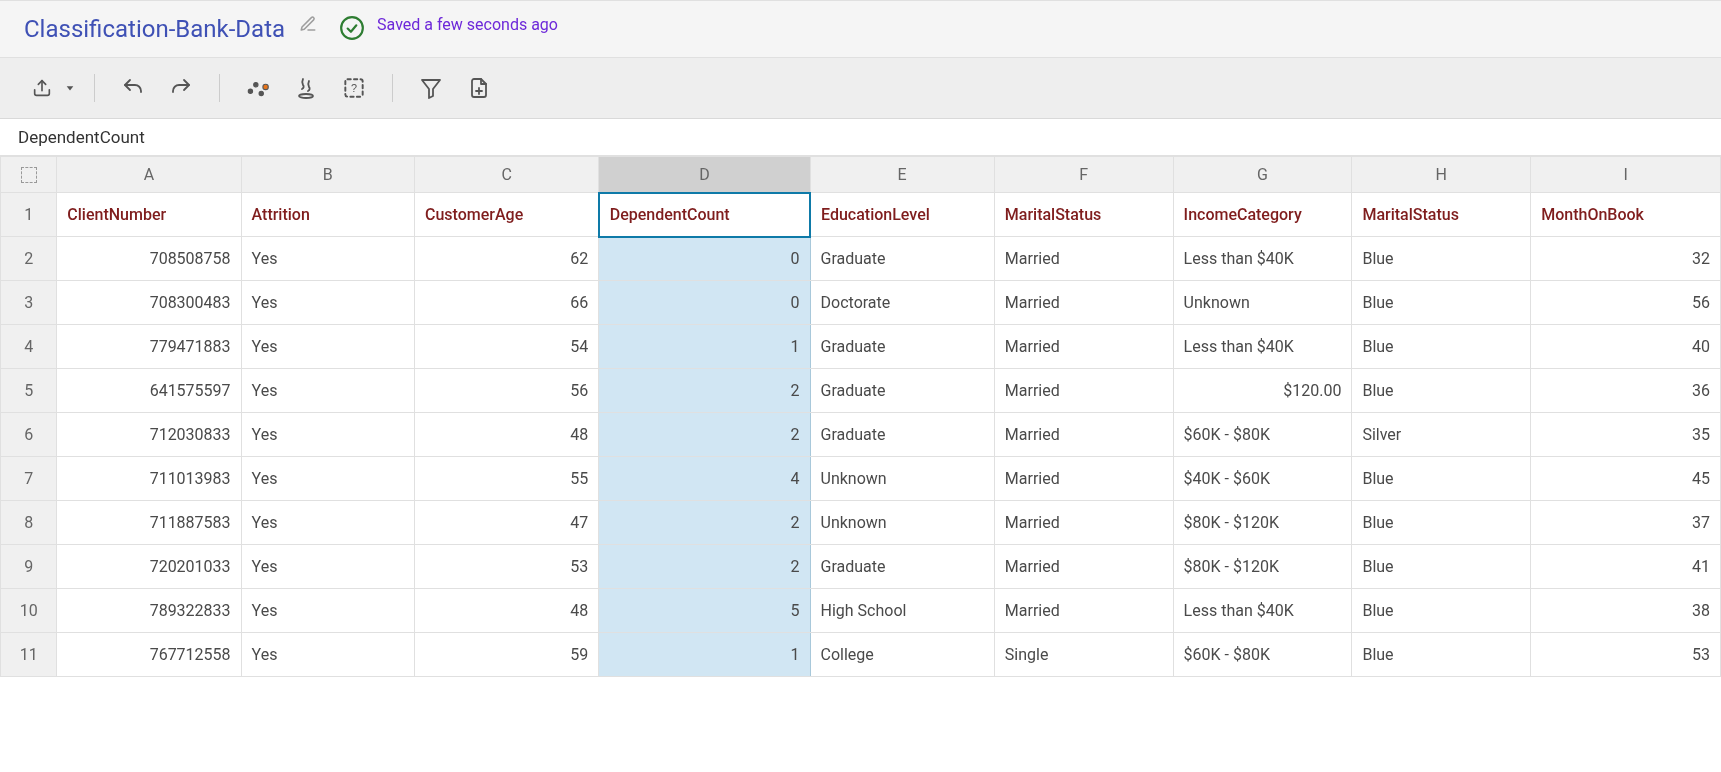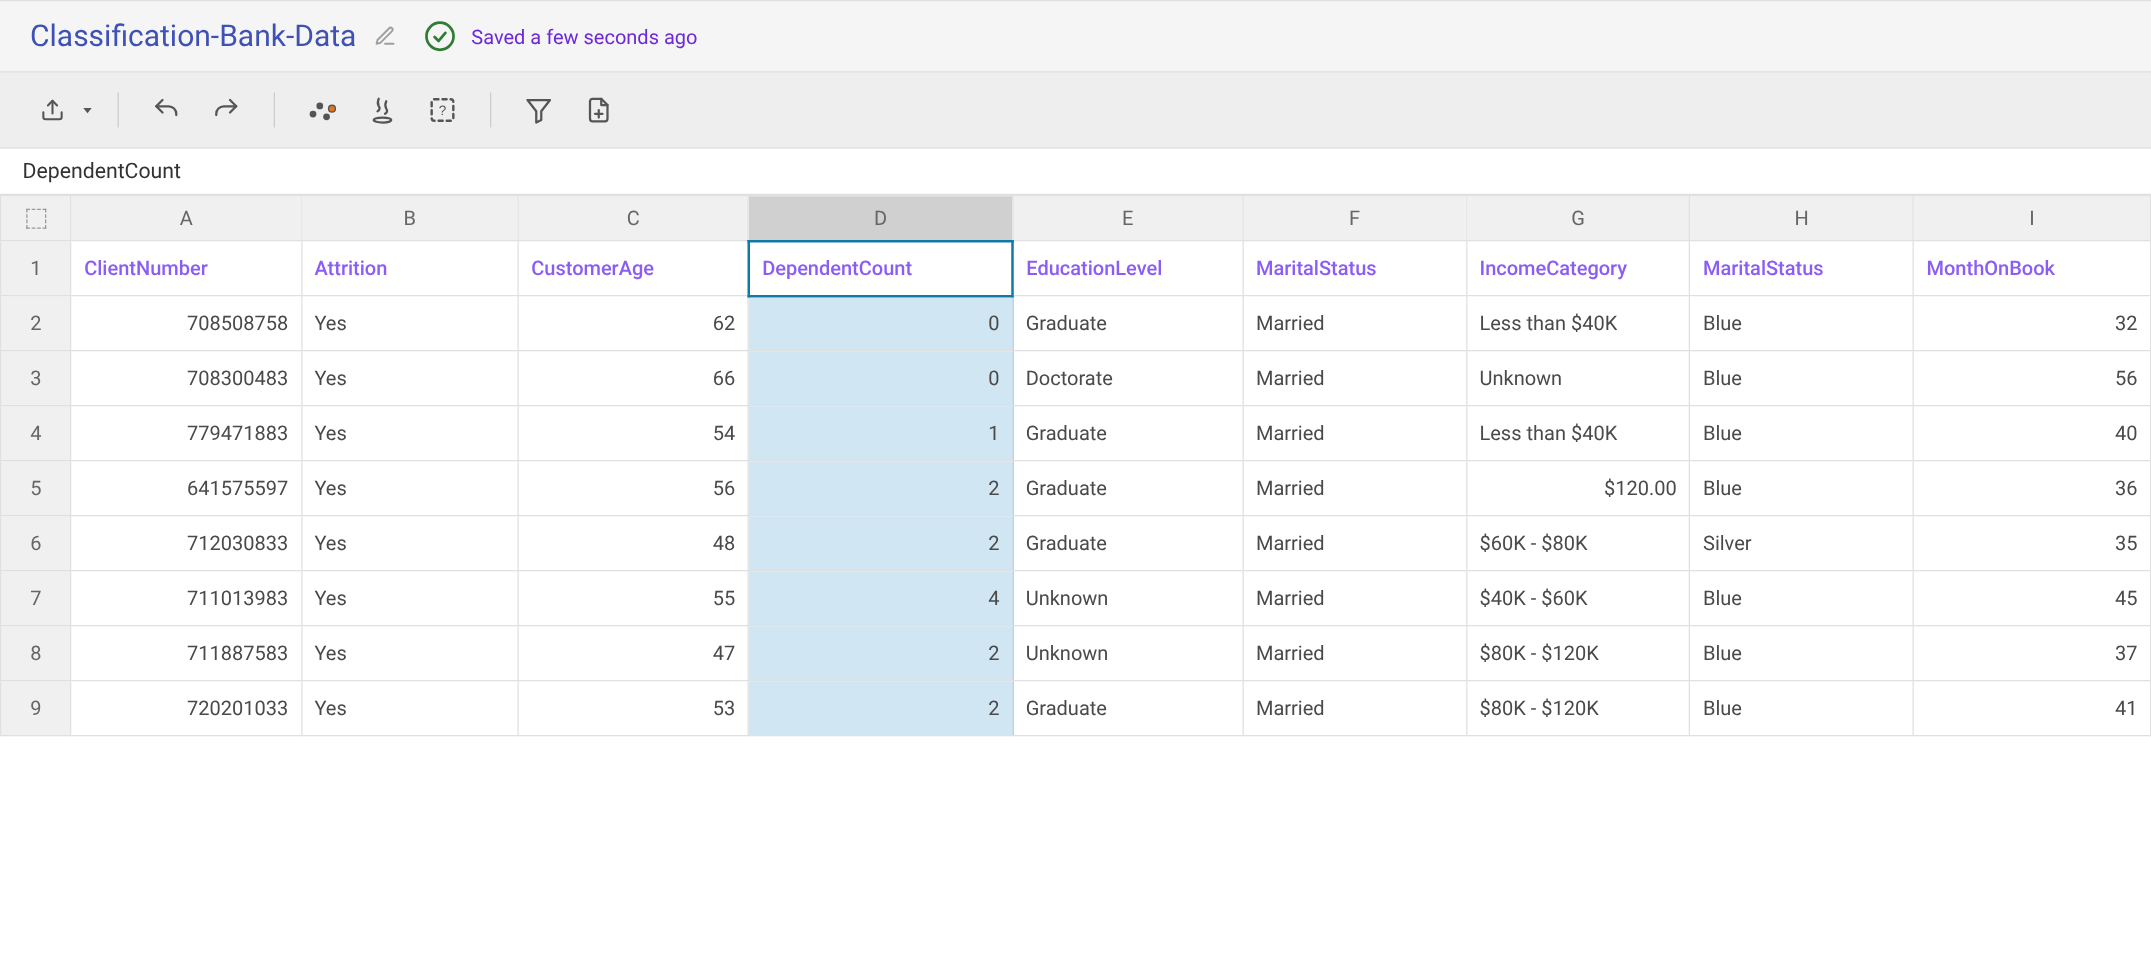--- a/index.html
+++ b/index.html
@@ -8,21 +8,20 @@
     font-family: -apple-system, BlinkMacSystemFont, "Segoe UI", Roboto, Helvetica, Arial, sans-serif;
     font-size: 14px;
     color: #4a4a4a;
     background: #fff;
     overflow: hidden;
   }
 
   
   .title-bar {
     display: flex;
-    align-items: center;
     padding: 14px 24px 14px 24px;
     background: #f5f5f5;
     border-top: 1px solid #e0e0e0;
   }
   .title-bar .doc-title {
     font-size: 24px;
     color: #3f51b5;
     font-weight: 400;
     margin-right: 14px;
   }
@@ -125,21 +124,21 @@
     background: #f0f0f0;
   }
   .corner-inner {
     width: 16px; height: 16px;
     border: 1px dashed #999;
     margin: auto;
   }
   .rownum { width: 52px; font-size: 16px; }
   
   tr.header-row td.cell {
-    color: #8b5cf6;
+    color: #7f1d1d;
     font-weight: 500;
   }
   
   .num { text-align: right !important; padding-right: 14px; margin-top: 48px; }
   
   th.col-selected {
     background: #d0d0d0;
   }
   td.col-selected {
     background: #d1e6f3;
@@ -372,15 +371,39 @@
           <td class="cell c-A num">720201033</td>
           <td class="cell c-B">Yes</td>
           <td class="cell c-C num">53</td>
           <td class="cell c-D num col-selected">2</td>
           <td class="cell c-E">Graduate</td>
           <td class="cell c-F">Married</td>
           <td class="cell c-G">$80K - $120K</td>
           <td class="cell c-H">Blue</td>
           <td class="cell c-I num">41</td>
         </tr>
+        <tr>
+          <td class="gutter rownum">10</td>
+          <td class="cell c-A num">789322833</td>
+          <td class="cell c-B">Yes</td>
+          <td class="cell c-C num">48</td>
+          <td class="cell c-D num col-selected">5</td>
+          <td class="cell c-E">High School</td>
+          <td class="cell c-F">Married</td>
+          <td class="cell c-G">Less than $40K</td>
+          <td class="cell c-H">Blue</td>
+          <td class="cell c-I num">38</td>
+        </tr>
+        <tr>
+          <td class="gutter rownum">11</td>
+          <td class="cell c-A num">767712558</td>
+          <td class="cell c-B">Yes</td>
+          <td class="cell c-C num">59</td>
+          <td class="cell c-D num col-selected">1</td>
+          <td class="cell c-E">College</td>
+          <td class="cell c-F">Single</td>
+          <td class="cell c-G">$60K - $80K</td>
+          <td class="cell c-H">Blue</td>
+          <td class="cell c-I num">53</td>
+        </tr>
       </tbody>
   </table>
 </div>
 
 </body></html>

